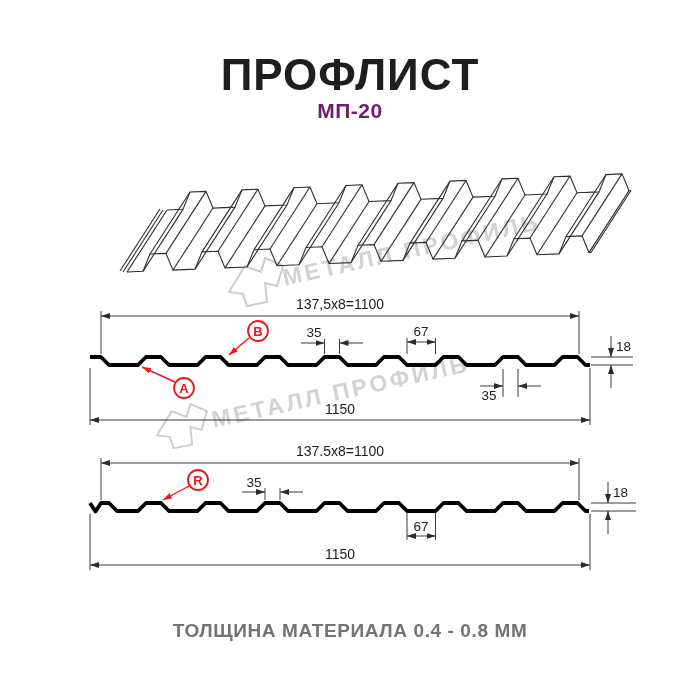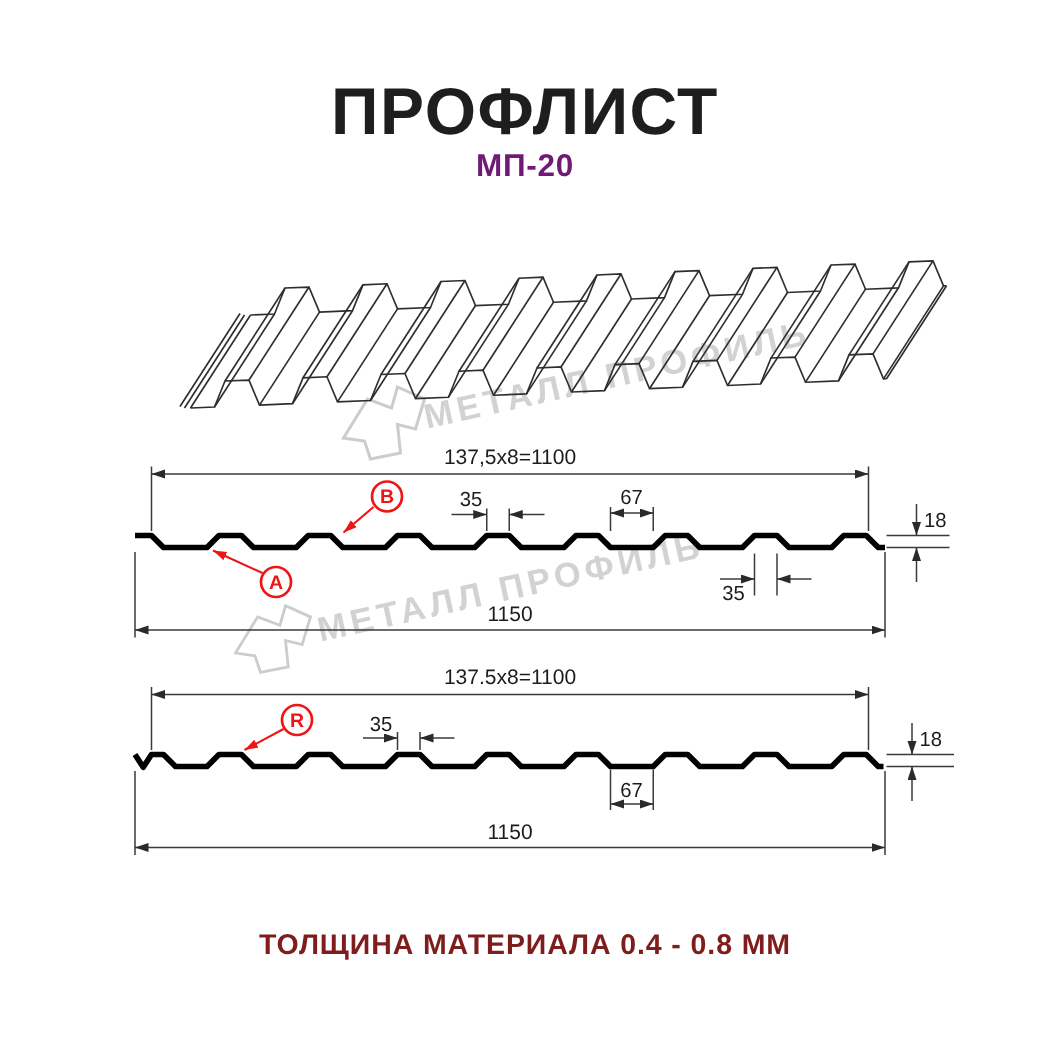--- a/index.html
+++ b/index.html
@@ -3,21 +3,21 @@
 <meta charset="utf-8">
 <style>
   html,body{margin:0;padding:0;background:#ffffff;}
   .page{position:relative;width:700px;height:700px;background:#ffffff;overflow:hidden;
         font-family:"Liberation Sans", sans-serif;}
   .title{position:absolute;top:50px;left:0;width:700px;text-align:center;
          font-size:44px;font-weight:800;letter-spacing:1px;color:#1e1e1e;}
   .subtitle{position:absolute;top:99px;left:0;width:700px;text-align:center;
          font-size:21px;font-weight:700;letter-spacing:0.5px;color:#701a75;}
   .footer{position:absolute;top:620px;left:0;width:700px;text-align:center;
-         font-size:19px;font-weight:600;letter-spacing:0.6px;color:#7f1d1d;}
+         font-size:19px;font-weight:600;letter-spacing:0.6px;color:#737373;}
   .wm-text{position:absolute;width:340px;height:30px;line-height:30px;
          font-size:23px;font-weight:700;letter-spacing:3px;color:#d2d2d2;
          transform:rotate(-12.5deg);transform-origin:left center;white-space:nowrap;z-index:1;}
   .wm-logo{position:absolute;z-index:1;}
   #drawing{position:absolute;left:0;top:0;z-index:2;}
   .dimtxt{font-size:14px;fill:#1c1c1c;}
   .dimtxt-sm{font-size:13.5px;fill:#1c1c1c;}
   .redletter{font-size:13px;font-weight:700;fill:#ee1515;}
 </style>
 </head>

